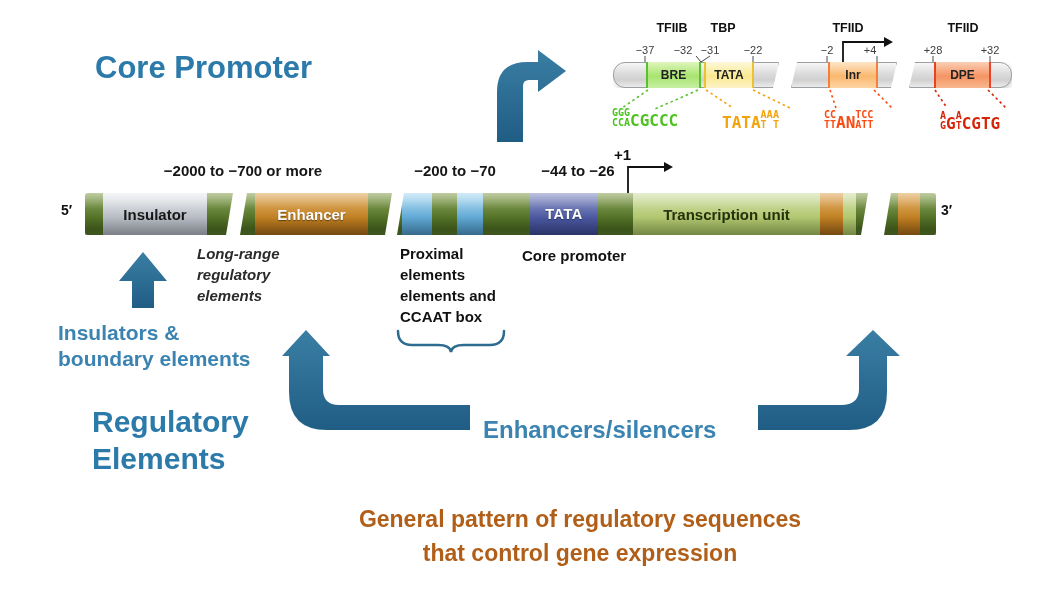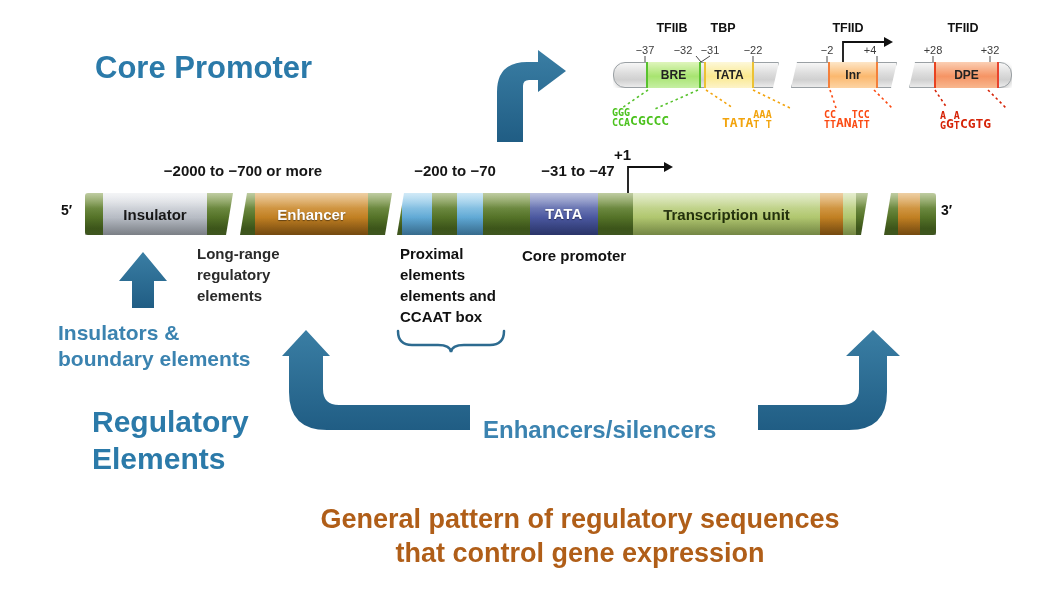--- a/index.html
+++ b/index.html
@@ -3,56 +3,56 @@
 <meta charset="utf-8">
 <style>
   html,body{margin:0;padding:0;background:#fff;}
   .fig{position:relative;width:1057px;height:593px;background:#fff;overflow:hidden;
        font-family:"Liberation Sans",sans-serif;}
   .abs{position:absolute;}
 
   
   .h-core{left:95px;top:50px;font-size:31px;font-weight:bold;color:var(--heading-blue,#2b7aa9);}
   .h-reg{left:92px;top:403px;font-size:30px;font-weight:bold;color:var(--heading-blue,#2b7aa9);line-height:37px;}
-  .caption{left:160px;top:502px;width:840px;text-align:center;font-size:27px;font-weight:bold;
+  .caption{left:160px;top:502px;width:840px;text-align:center;font-size:23px;font-weight:bold;
            color:var(--caption-brown,#b05e18);line-height:34px;}
   .blue-label{font-weight:bold;color:var(--label-blue,#3b83b0);margin-top:10px;}
   .lbl-insulators{left:58px;top:310px;font-size:21px;line-height:26px;}
   .lbl-upstream{left:418px;top:356px;font-size:21px;}
   .lbl-enh{left:483px;top:406px;font-size:24px;}
 
   
   .anno{font-size:15px;font-weight:bold;color:#2a2a2a;line-height:21px;}
-  .anno-long{left:197px;top:243px;}
+  .anno-long{left:197px;top:243px;font-style:italic;}
   .anno-prox{left:400px;top:243px;color:#111;}
   .anno-corep{left:522px;top:245px;color:#111;}
 
   
   .core-detail{left:600px;top:16px;width:457px;height:150px;}
   .protein{position:absolute;top:5px;transform:translateX(-50%);font-size:12.5px;font-weight:bold;color:#111;}
   .posnum{position:absolute;top:28px;transform:translateX(-50%);font-size:11px;color:#3c3c3c;}
   .cyl{position:absolute;top:46px;height:26px;background:linear-gradient(180deg,#f7f7f7,#dcdcdc 45%,#d0d0d0 70%,#ebebeb);
        border:1px solid #9aa0a4;box-sizing:border-box;filter:drop-shadow(1px 2px 2px rgba(0,0,0,.18));}
   .cyl.c1{left:13px;width:166px;border-radius:12px 0 0 12px;clip-path:polygon(0 0,100% 0,calc(100% - 6px) 100%,0 100%);}
   .cyl.c2{left:191px;width:106px;clip-path:polygon(6px 0,100% 0,calc(100% - 6px) 100%,0 100%);}
   .cyl.c3{left:309px;width:103px;border-radius:0 12px 12px 0;clip-path:polygon(6px 0,100% 0,100% 100%,0 100%);}
   .elem{position:absolute;top:-1px;bottom:-1px;display:flex;align-items:center;justify-content:center;
         font-size:12px;font-weight:bold;color:#222;box-sizing:border-box;}
   .elem.bre{left:32px;width:55px;background:linear-gradient(180deg,#dff5bc,#a8e470 55%,#c6efa4);
             border-left:2px solid #58c22e;border-right:2px solid #58c22e;}
   .elem.tatabox{left:90px;width:50px;background:linear-gradient(180deg,#fdf8da,#fae98f 55%,#fdf3c9);
             border-left:2px solid #ecc235;border-right:2px solid #ecc235;}
   .elem.inr{left:36px;width:50px;background:linear-gradient(180deg,#fde6c8,#fbb86e 55%,#fdd4a4);
             border-left:2px solid #f4803a;border-right:2px solid #f4803a;}
-  .elem.dpe{left:24px;width:65px;background:linear-gradient(180deg,#fbcfb4,#f59464 55%,#f8b78f);
+  .elem.dpe{left:24px;width:57px;background:linear-gradient(180deg,#fbcfb4,#f59464 55%,#f8b78f);
             border-left:2px solid #e84320;border-right:2px solid #e8432e;}
 
   
   .seq{position:absolute;display:flex;align-items:flex-end;font-family:"DejaVu Sans Mono",monospace;font-weight:bold;}
-  .seq .t{font-size:13px;line-height:13px;}
+  .seq .t{font-size:16px;line-height:13px;}
   .seq .stk{display:flex;flex-direction:column;align-items:center;font-size:10px;line-height:9.5px;}
   .seq .raised{align-self:flex-start;font-size:10.5px;line-height:9.5px;}
   .seq-bre{left:12px;top:92px;color:var(--seq-green,#4cc21e);}
   .seq-tata{left:122px;top:94px;color:var(--seq-orange,#f2a40e);}
   .seq-inr{left:224px;top:94px;color:var(--seq-red,#fb4a12);}
   .seq-dpe{left:340px;top:95px;color:var(--seq-darkred,#d62408);}
 
   
   .prime{font-size:14px;font-weight:bold;color:#111;}
   .range-lbl{position:absolute;top:162px;transform:translateX(-50%);font-size:15px;font-weight:bold;color:#161616;white-space:nowrap;}
@@ -190,21 +190,21 @@
         </span>
       <span class="t">CGTG</span>
     </div>
   </div>
 
   <span class="abs prime" style="left:61px;top:202px">5′</span>
   <span class="abs prime" style="left:941px;top:202px">3′</span>
 
   <span class="range-lbl" style="left:243px">−2000 to −700 or more</span>
   <span class="range-lbl" style="left:455px">−200 to −70</span>
-  <span class="range-lbl" style="left:578px">−31 to −47</span>
+  <span class="range-lbl" style="left:578px">−44 to −26</span>
   <span class="abs plusone">+1</span>
   <svg class="abs" style="left:620px;top:145px" width="60" height="50">
     <path d="M8,48 V22 H44" fill="none" stroke="#111" stroke-width="1.8"></path>
     <polygon points="44,17 53,22 44,27" fill="#111"></polygon>
   </svg>
 
   <div class="chunk a">
     <div class="segm seg-insulator">Insulator</div>
   </div>
   <div class="chunk b">

